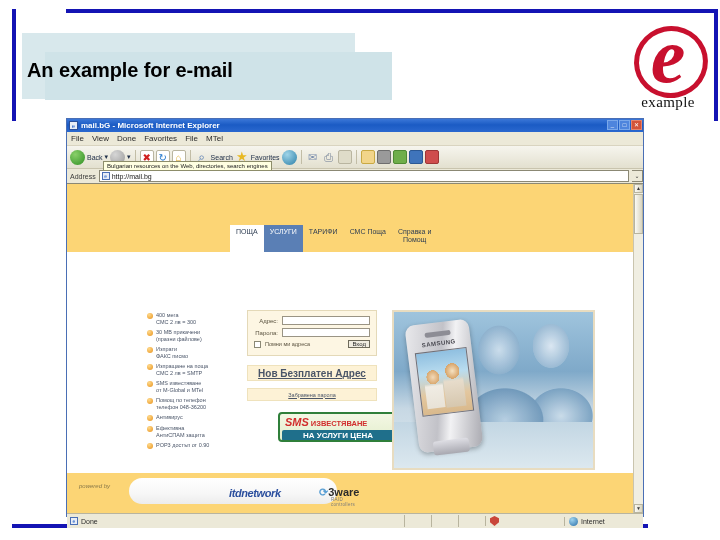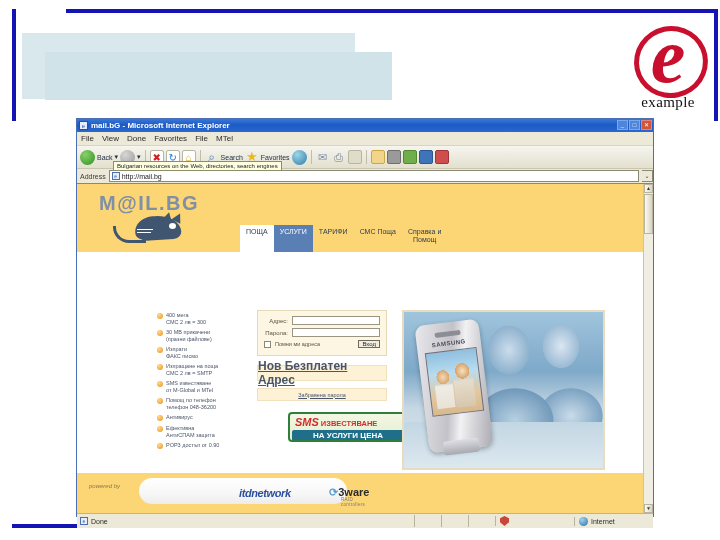--- a/index.html
+++ b/index.html
@@ -74,21 +74,21 @@
   .ebiz-word {
     position: absolute; left: 0; top: 72px; width: 86px;
     text-align: center;
     font-family: "Liberation Serif", serif;
     font-size: 15px; color: #101010;
     letter-spacing: 0.4px;
   }
 
   
   .browser {
-    position: absolute; left: 76px; top: 118px;
+    position: absolute; left: 66px; top: 118px;
     width: 578px; height: 399px;
     background: #ffffff;
     border: 1px solid #4a6fb5;
     box-sizing: border-box;
   }
   .titlebar {
     height: 13px;
     background: linear-gradient(180deg,#3b77d8 0%,#1b5bc4 45%,#2a68cf 100%);
     display: flex; align-items: center;
     padding: 0 2px;
@@ -318,22 +318,23 @@
   }
 
   .newaddr {
     position: absolute; left: 180px; top: 113px;
     width: 130px; height: 16px;
     background: #fdf2d6; border: 1px solid #efe2bc;
     box-sizing: border-box;
     display: flex; align-items: center; justify-content: center;
   }
   .newaddr span {
-    font-size: 12px; color: #4a5568; font-weight: bold;
+    font-size: 10px; color: #4a5568; font-weight: bold;
     text-decoration: underline;
+    text-align: center;
   }
   .forgot {
     position: absolute; left: 180px; top: 136px;
     width: 130px; height: 13px;
     background: #fdf2d6; border: 1px solid #efe2bc;
     box-sizing: border-box;
     display: flex; align-items: center; justify-content: center;
   }
   .forgot span { font-size: 5.5px; color: #4a5568; text-decoration: underline; }
 
@@ -503,20 +504,21 @@
 
 <div id="slide">
 
   <div class="rule-top"></div>
   <div class="rule-left"></div>
   <div class="rule-right"></div>
   <div class="rule-bottom"></div>
 
   <div class="title-box-back"></div>
   <div class="title-box-front"></div>
+  <div class="title-text">An example for e-mail</div>
 
   <div class="ebiz">
     <div class="ebiz-e">e</div>
     <div class="ebiz-ring"></div>
     <div class="ebiz-word">example</div>
   </div>
 
   <div class="browser">
 
     <div class="titlebar">
@@ -582,32 +584,20 @@
         <span class="pageico">e</span>
         <span>http://mail.bg</span>
       </div>
       <span class="adrop">⌄</span>
     </div>
 
     <div class="viewport">
 
       <div class="page-band"></div>
 
-      <div class="mailbg-logo">
-        <div class="mailbg-word">M@IL.BG</div>
-        <div class="cat">
-          <div class="cat-tail"></div>
-          <div class="cat-body"></div>
-          <div class="cat-ear1"></div>
-          <div class="cat-ear2"></div>
-          <div class="cat-eye"></div>
-          <div class="cat-whisk"></div>
-          <div class="cat-whisk2"></div>
-        </div>
-      </div>
 
       <div class="navtabs">
         <div class="tab active">ПОЩА</div>
         <div class="tab current">УСЛУГИ</div>
         <div class="tab">ТАРИФИ</div>
         <div class="tab">СМС Поща</div>
         <div class="tab">Справка и
 Помощ</div>
       </div>
 

